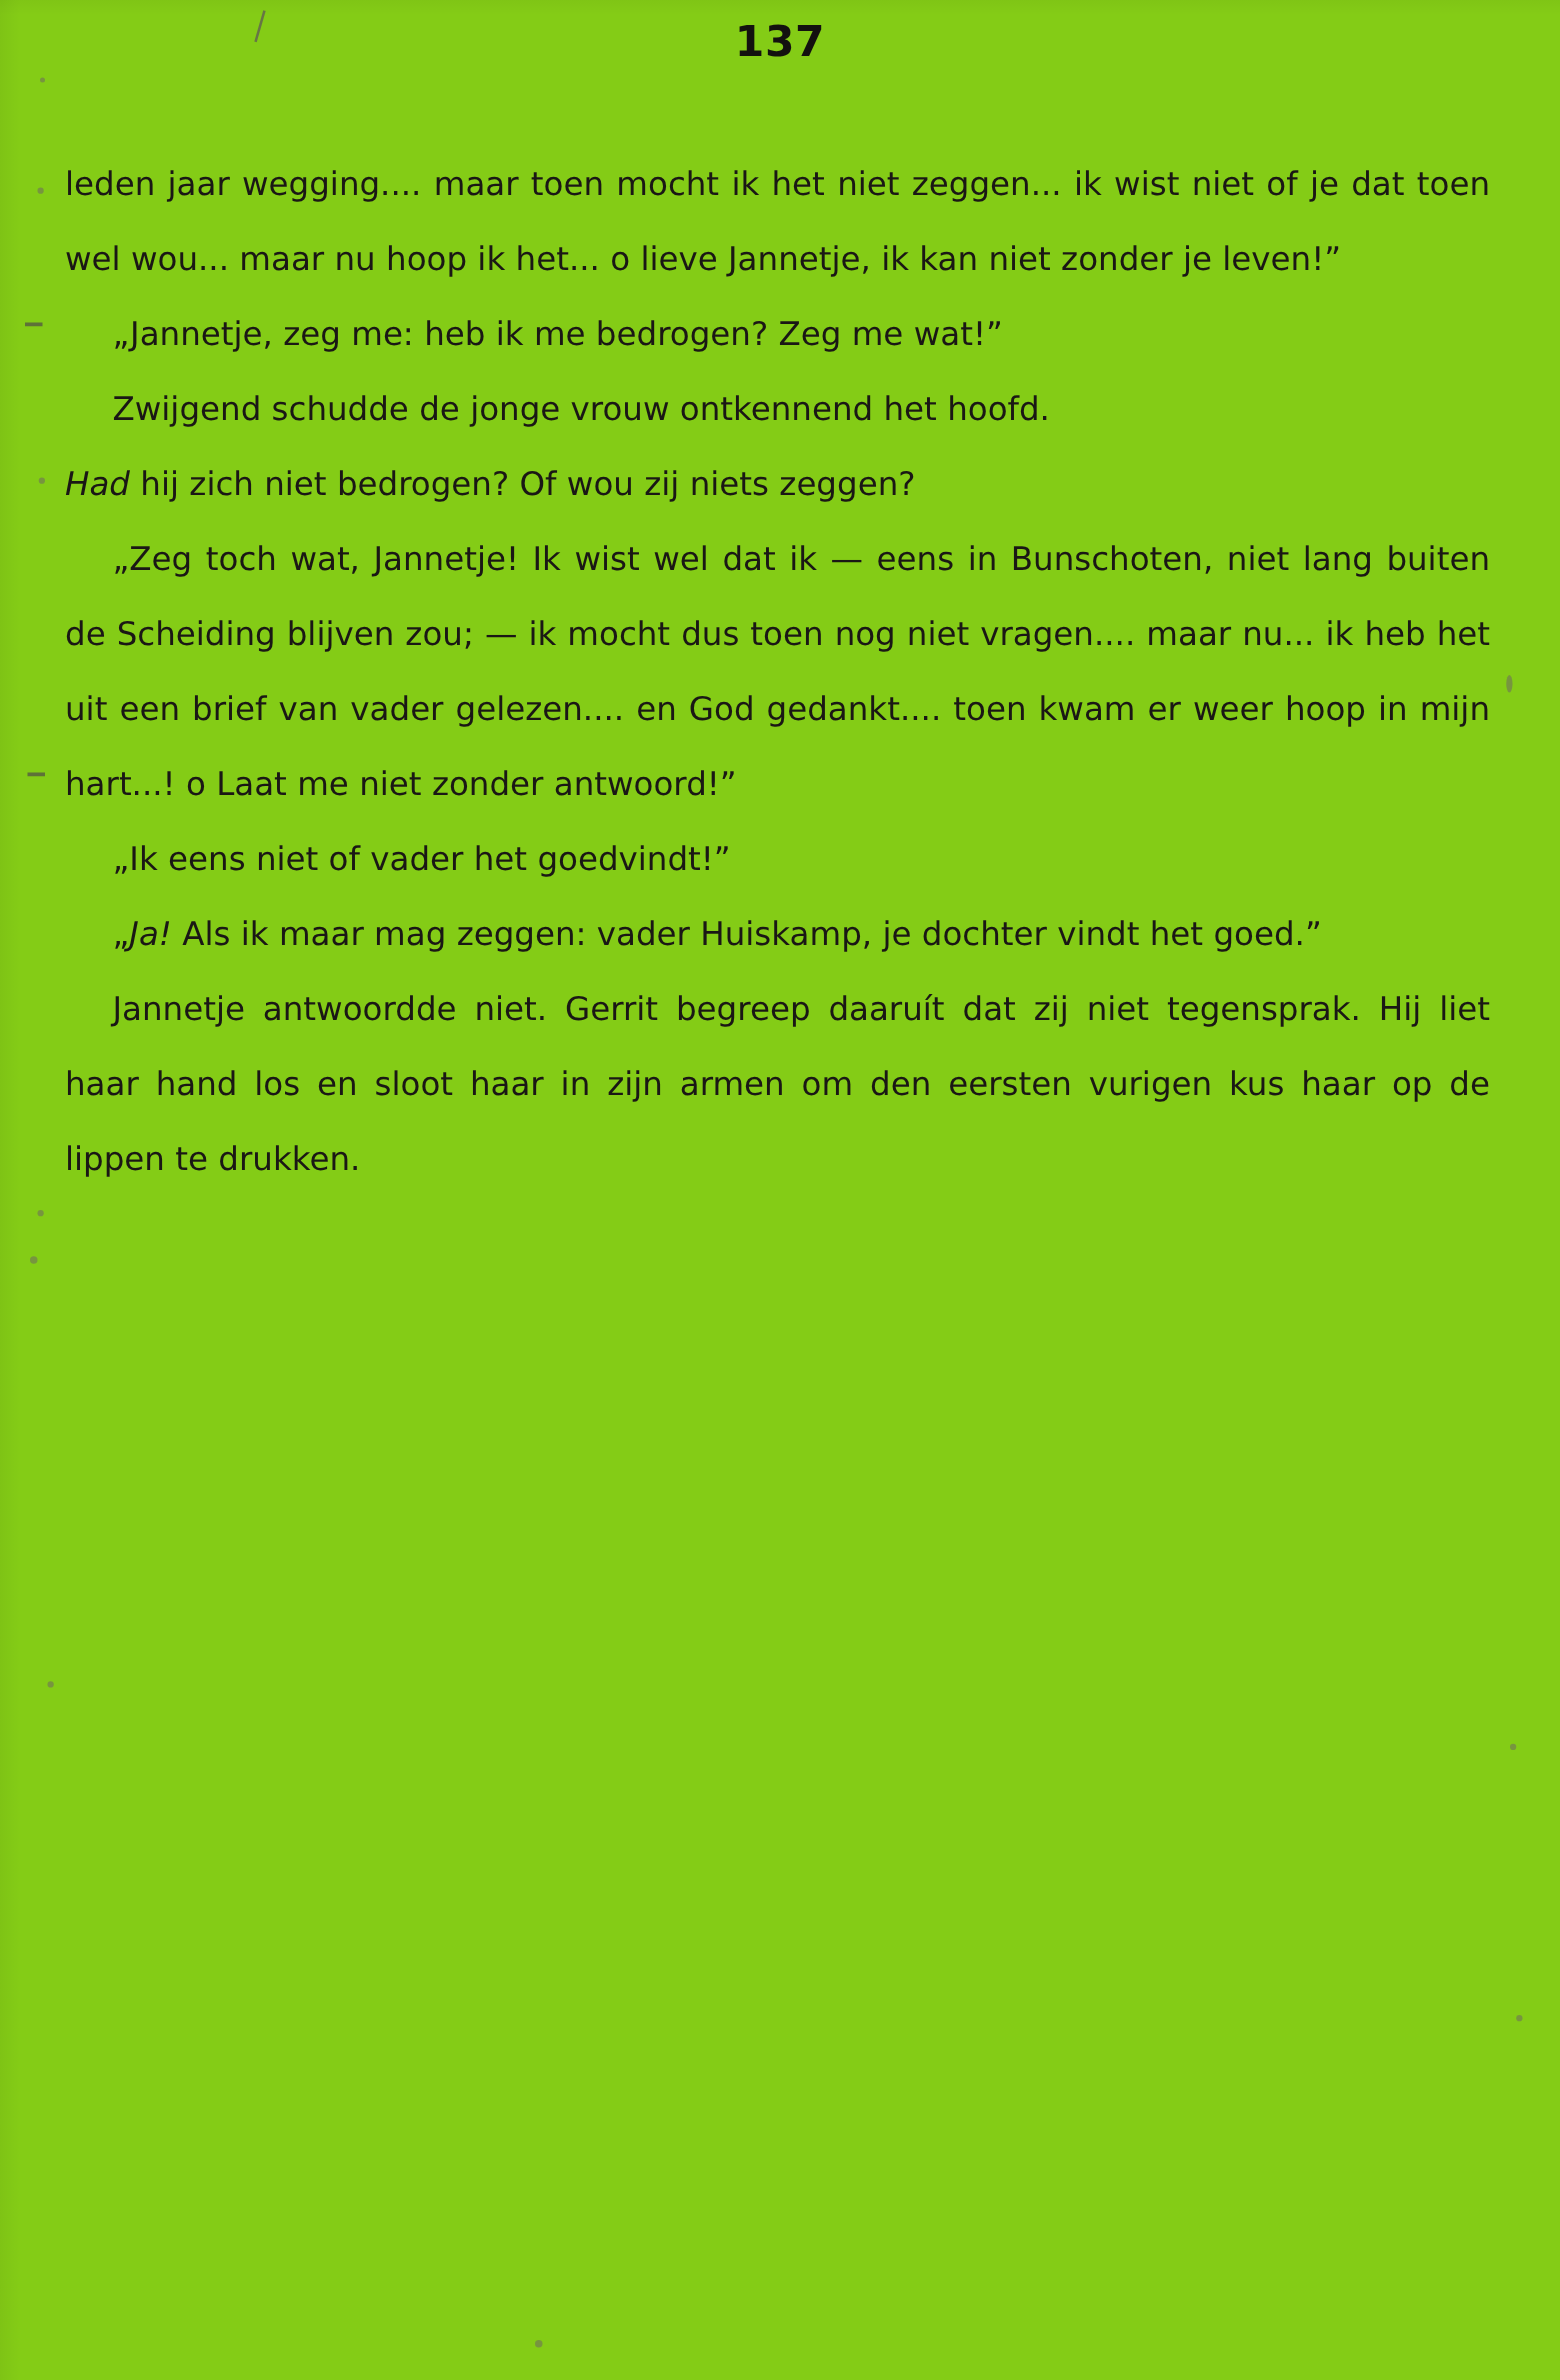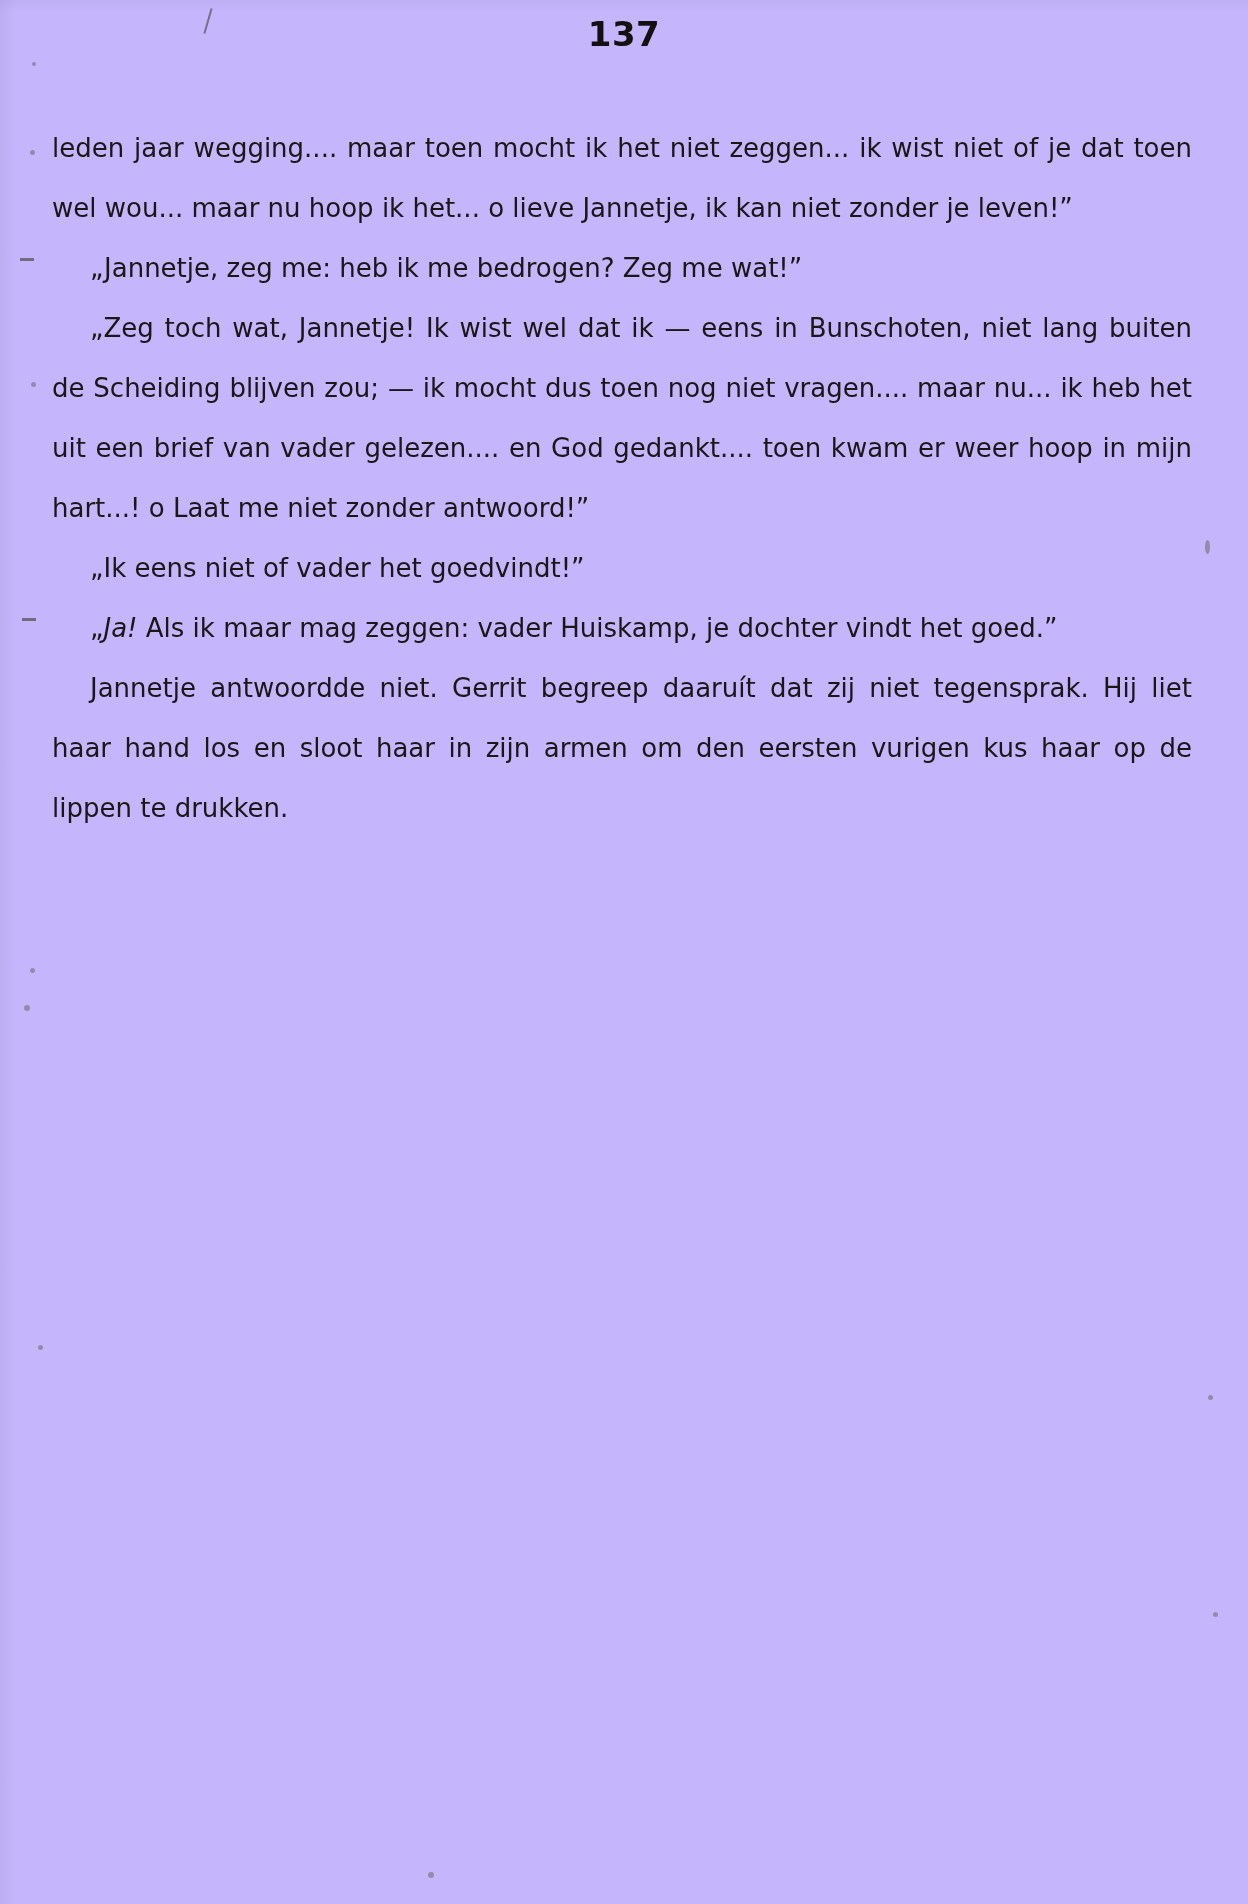--- a/index.html
+++ b/index.html
@@ -14,21 +14,21 @@
     color: #171513;
     position: relative;
     overflow: hidden;
   }
   .page {
     position: absolute;
     left: 0;
     top: 0;
     width: 1248px;
     height: 1904px;
-    background: #c4b5fd;
+    background: #84cc16;
   }
   .page-number {
     position: absolute;
     top: 14px;
     left: 0;
     width: 1248px;
     text-align: center;
     font-size: 34px;
     font-weight: bold;
     letter-spacing: 0.5px;
@@ -112,19 +112,21 @@
   <div class="speck" style="left: 38px; top: 1345px; width: 5px; height: 5px;"></div>
   <div class="speck" style="left: 1208px; top: 1395px; width: 5px; height: 5px;"></div>
   <div class="speck" style="left: 1213px; top: 1612px; width: 5px; height: 5px;"></div>
   <div class="speck" style="left: 428px; top: 1872px; width: 6px; height: 6px;"></div>
 
   <div class="page-number">137</div>
 
   <div class="body-text">
     <p class="para">leden jaar wegging.... maar toen mocht ik het niet zeggen... ik wist niet of je dat toen wel wou... maar nu hoop ik het... o lieve Jannetje, ik kan niet zonder je leven!”</p>
     <p class="para indent">„Jannetje, zeg me: heb ik me bedrogen? Zeg me wat!”</p>
+    <p class="para indent">Zwijgend schudde de jonge vrouw ontkennend het hoofd.</p>
+    <p class="para"><span class="ital">Had</span><span> hij zich niet bedrogen? Of wou zij niets zeggen?</span></p>
     <p class="para indent">„Zeg toch wat, Jannetje! Ik wist wel dat ik — eens in Bunschoten, niet lang buiten de Scheiding blijven zou; — ik mocht dus toen nog niet vragen.... maar nu... ik heb het uit een brief van vader gelezen.... en God gedankt.... toen kwam er weer hoop in mijn hart...! o Laat me niet zonder antwoord!”</p>
     <p class="para indent">„Ik eens niet of vader het goedvindt!”</p>
     <p class="para indent"><span>„</span><span class="ital">Ja!</span><span> Als ik maar mag zeggen: vader Huiskamp, je dochter vindt het goed.”</span></p>
     <p class="para indent">Jannetje antwoordde niet. Gerrit begreep daaruít dat zij niet tegensprak. Hij liet haar hand los en sloot haar in zijn armen om den eersten vurigen kus haar op de lippen te drukken.</p>
   </div>
 
 </div>
 
 </body></html>

